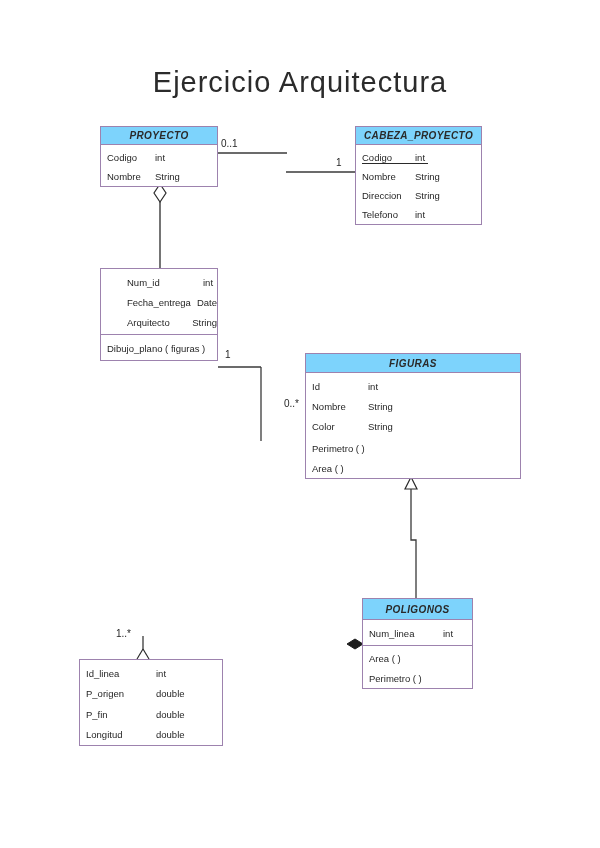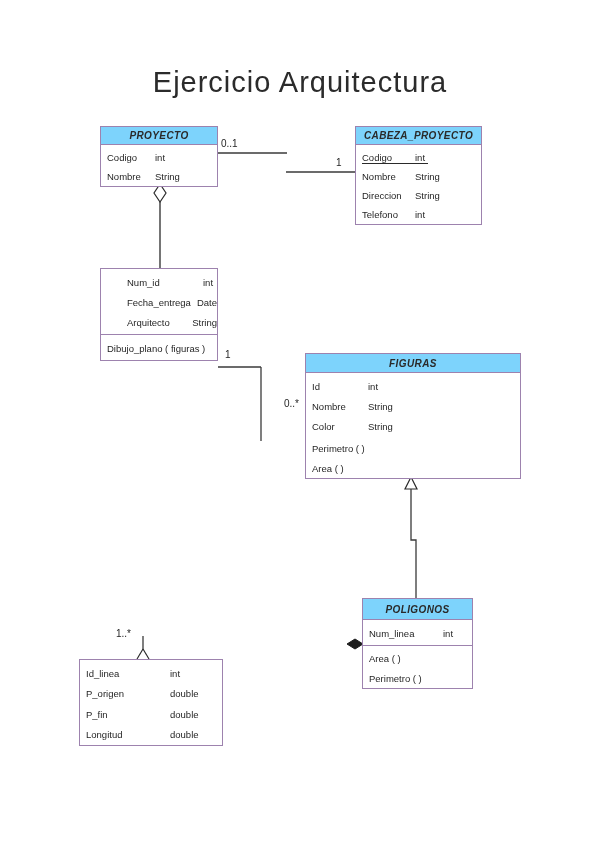--- a/index.html
+++ b/index.html
@@ -46,21 +46,21 @@
   #figuras .methods{margin-top:2px;padding-top:0;}
 
   #poligonos{left:362px;top:598px;width:111px;}
   #poligonos .uml-header{height:20px;text-align:center;}
   #poligonos .row{height:20px;}
   #poligonos .an{width:74px;}
 
   #linea{left:79px;top:659px;width:144px;}
   #linea .uml-header{height:22px;}
   #linea .row{height:20.5px;}
-  #linea .an{width:84px;}
+  #linea .an{width:70px;}
 
   .mult{position:absolute;font-size:10px;color:#1f1f1f;font-weight:500;}
   #m-01{left:221px;top:138px;}
   #m-1a{left:336px;top:157px;}
   #m-1b{left:225px;top:349px;}
   #m-0n{left:284px;top:398px;}
   #m-1n{left:116px;top:628px;}
 </style>
 </head>
 <body>

